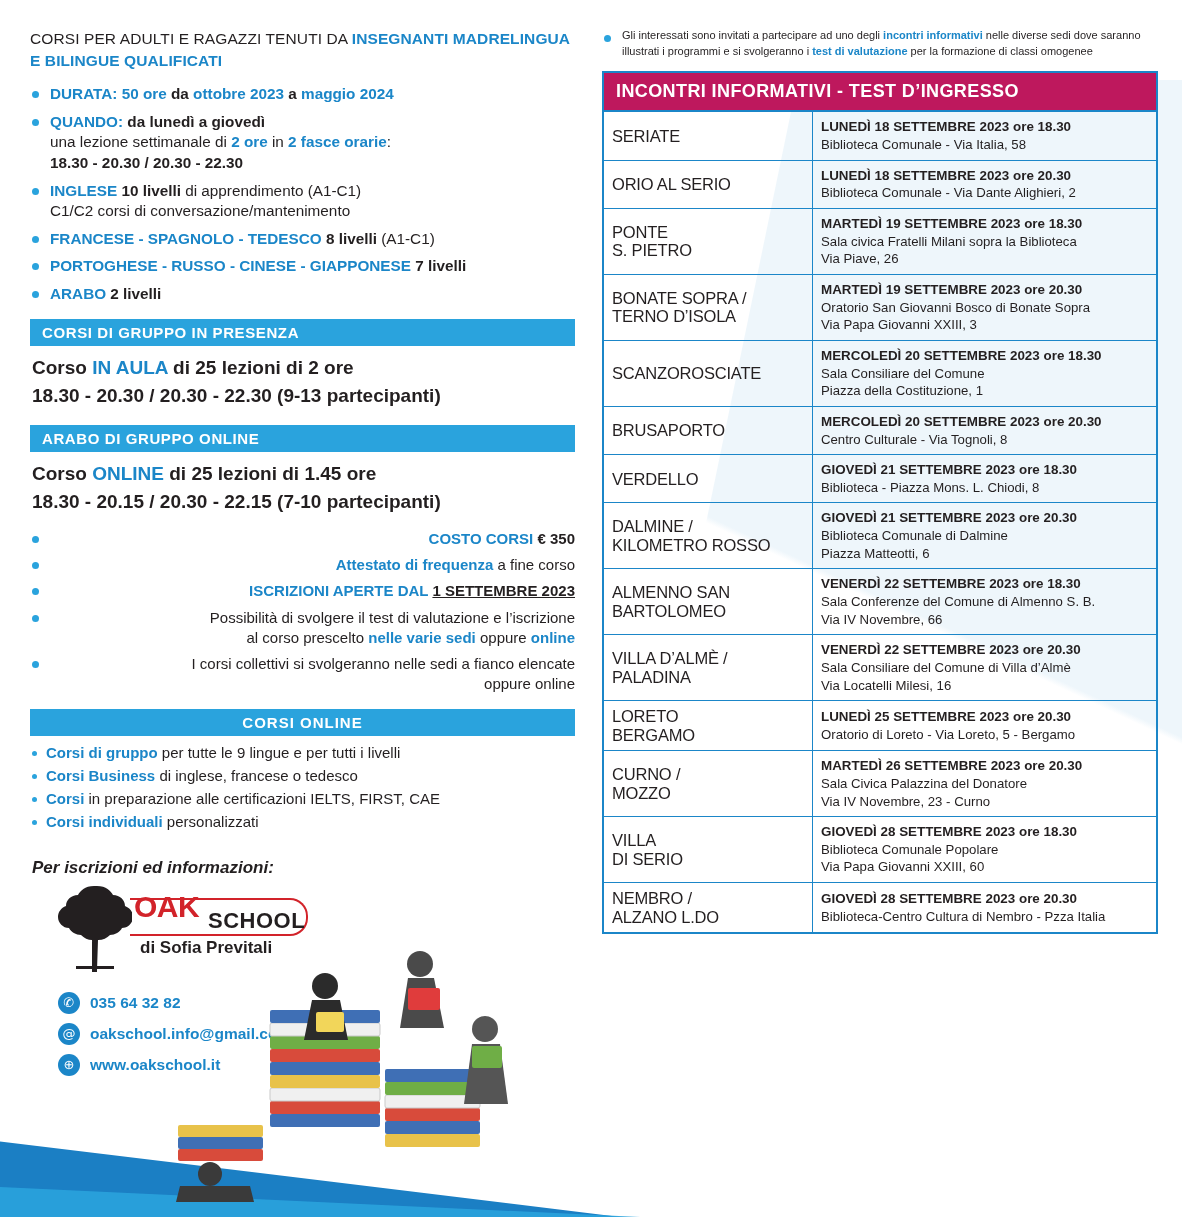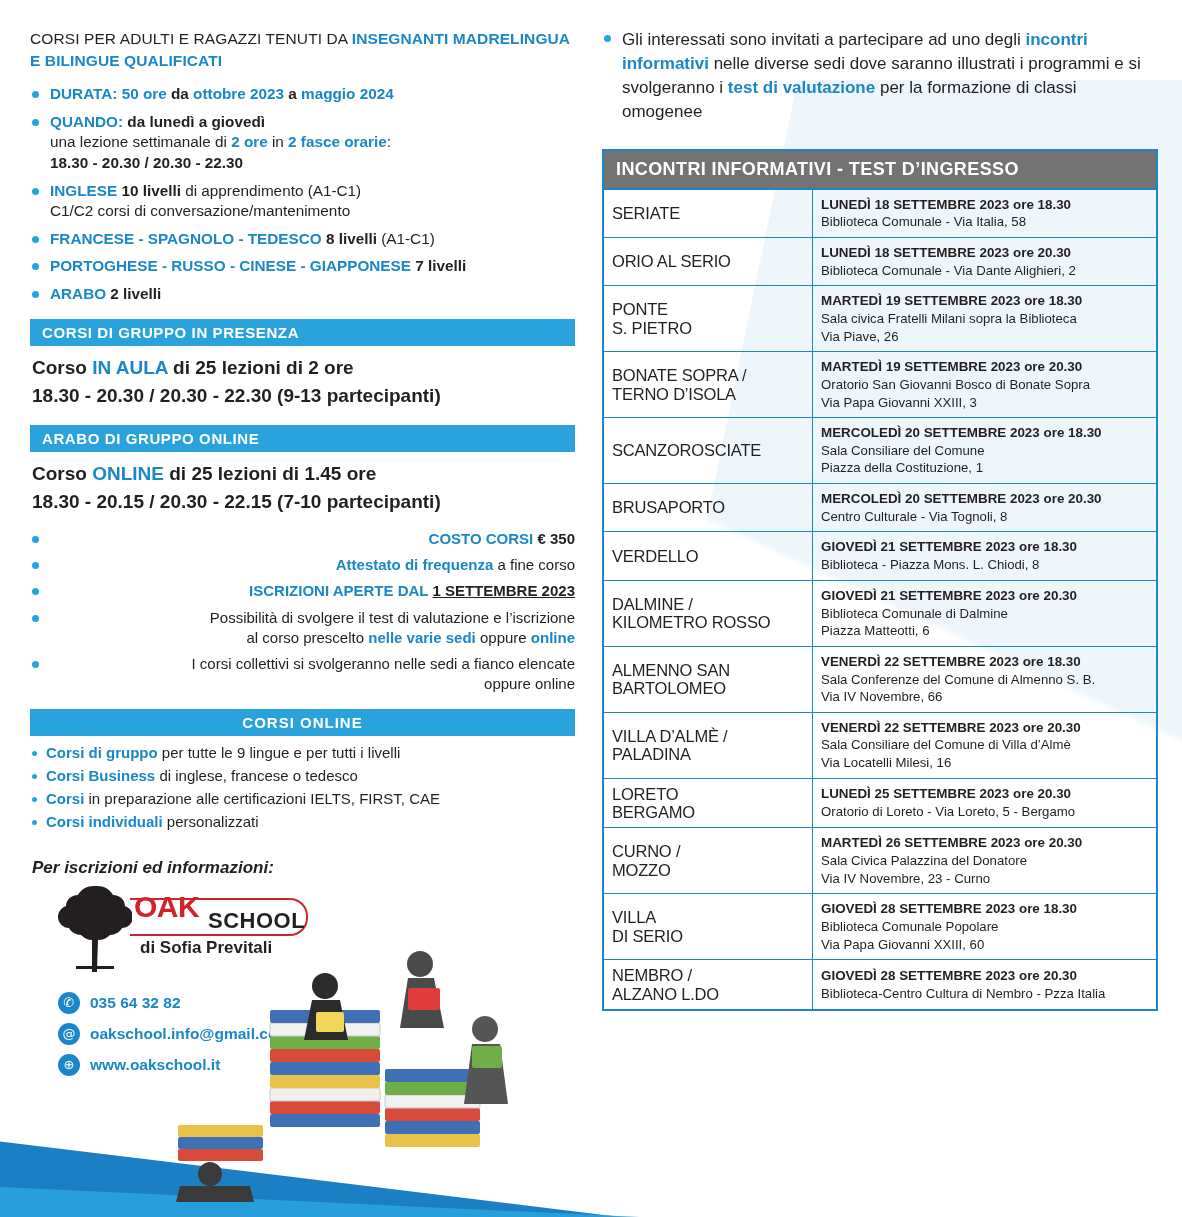--- a/index.html
+++ b/index.html
@@ -94,33 +94,33 @@
     display:flex;align-items:center;justify-content:center;font-size:13px;margin-right:10px;
     font-family:"DejaVu Sans",sans-serif;
   }
   .ctext{color:#1b86c8;font-weight:bold;font-size:15.5px;}
 
   
   .books{position:absolute;left:120px;bottom:8px;width:470px;height:275px;z-index:3;}
 
   
   .right-note{
-    position:relative;padding-left:20px;font-size:17px;line-height:1.42;margin-bottom:24px;
+    position:relative;padding-left:20px;font-size:11px;line-height:1.42;margin-bottom:12px;
   }
   .right-note:before{
     content:"";position:absolute;left:2px;top:7px;width:7px;height:7px;border-radius:50%;background:#2aa3dd;
   }
   .right-note b{color:#1b86c8;font-weight:bold;}
 
   table.sched{
     border-collapse:collapse;width:556px;table-layout:fixed;
     border:2px solid #1b86c8;
   }
   table.sched caption{
-    caption-side:top;background:#737373;color:#fff;font-weight:bold;font-size:18px;
+    caption-side:top;background:#be185d;color:#fff;font-weight:bold;font-size:18px;
     text-align:left;padding:8px 12px;letter-spacing:.4px;border:2px solid #1b86c8;border-bottom:none;
   }
   table.sched td{
     border:1.5px solid #1b86c8;vertical-align:middle;padding:6px 8px;
   }
   td.city{
     width:192px;font-weight:normal;font-size:16.5px;line-height:1.12;color:#231f20;letter-spacing:-.2px;
   }
   td.det{font-size:13.2px;line-height:1.33;color:#231f20;}
   td.det .d1{font-weight:bold;font-size:13.4px;}

